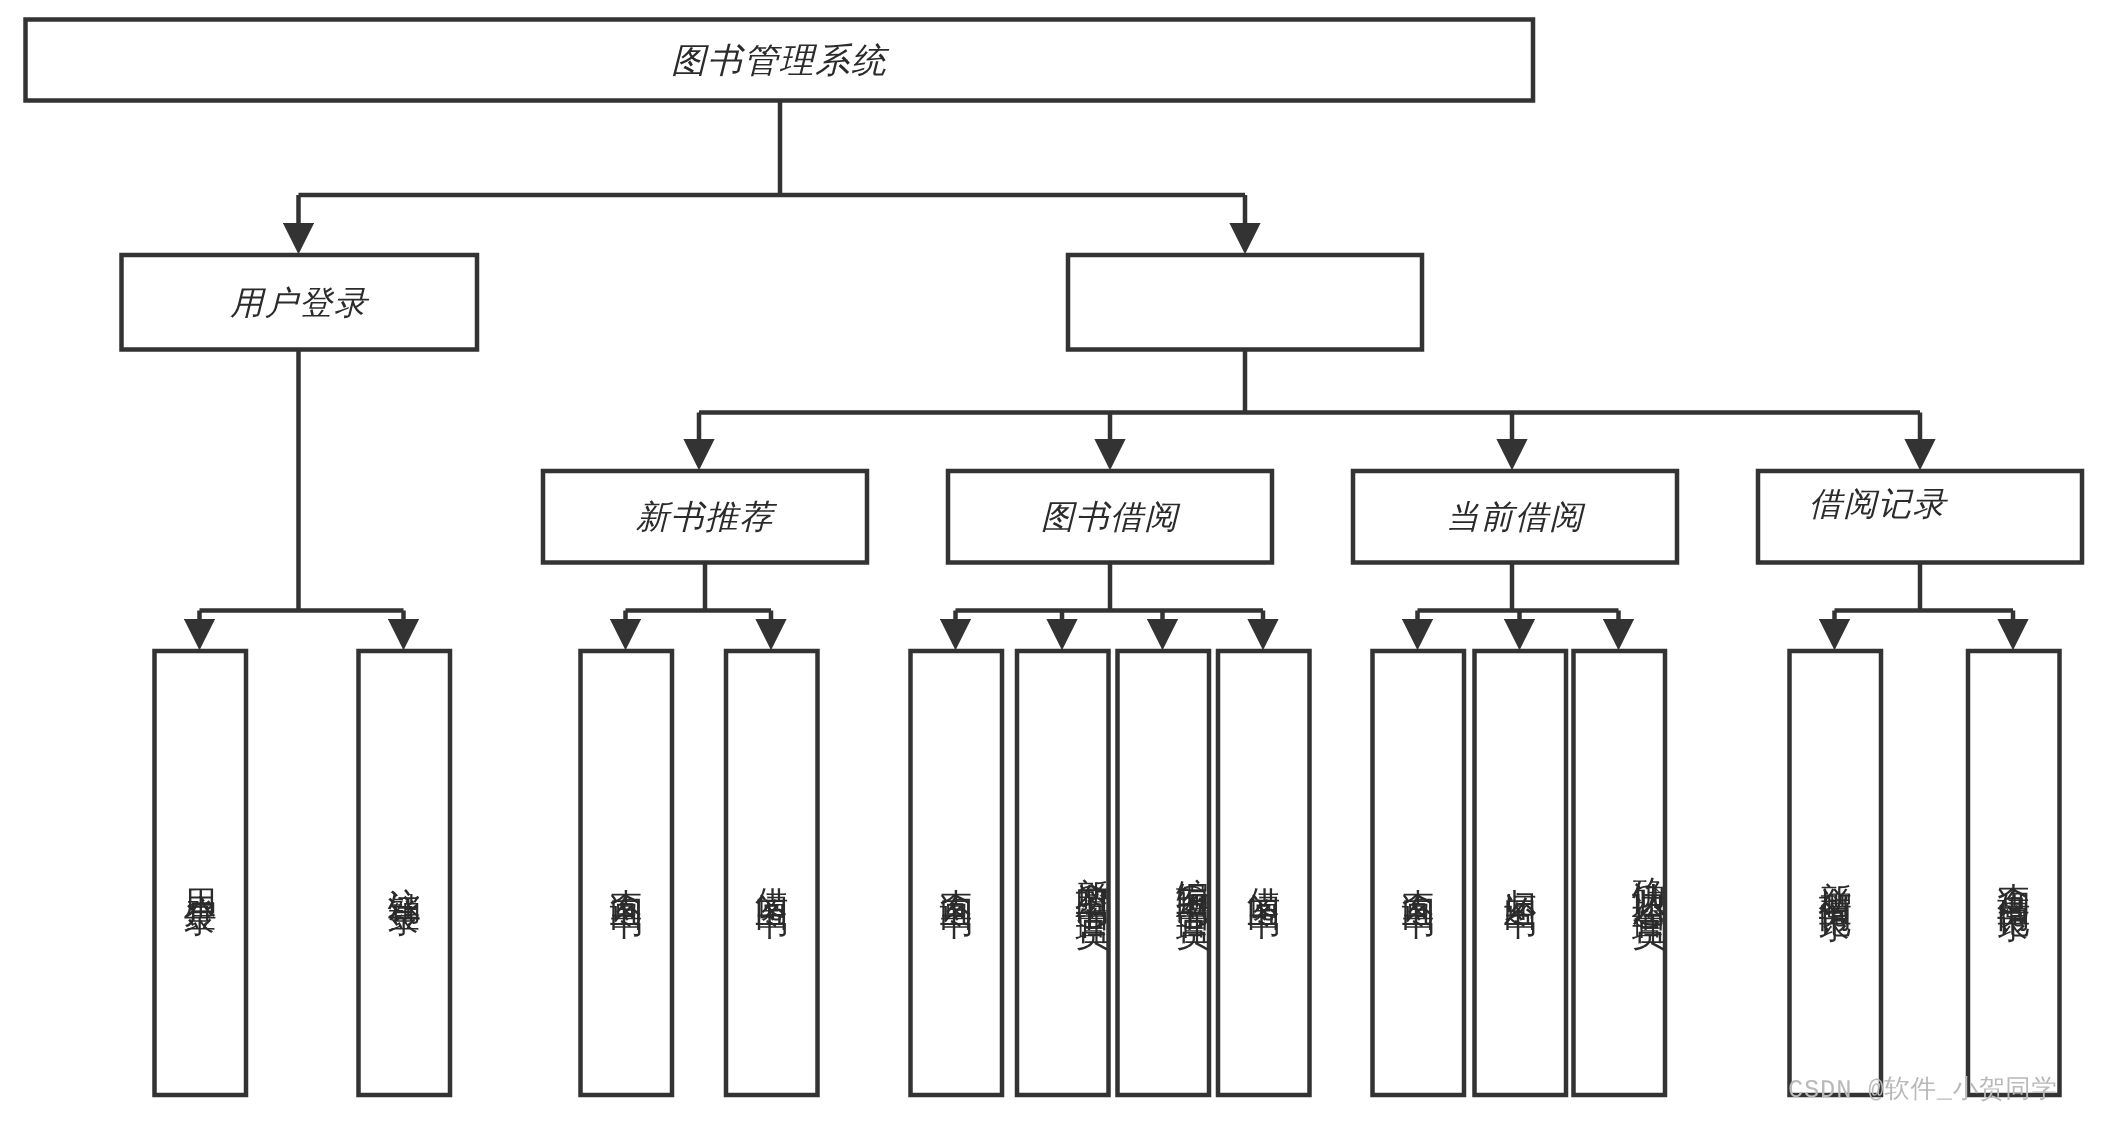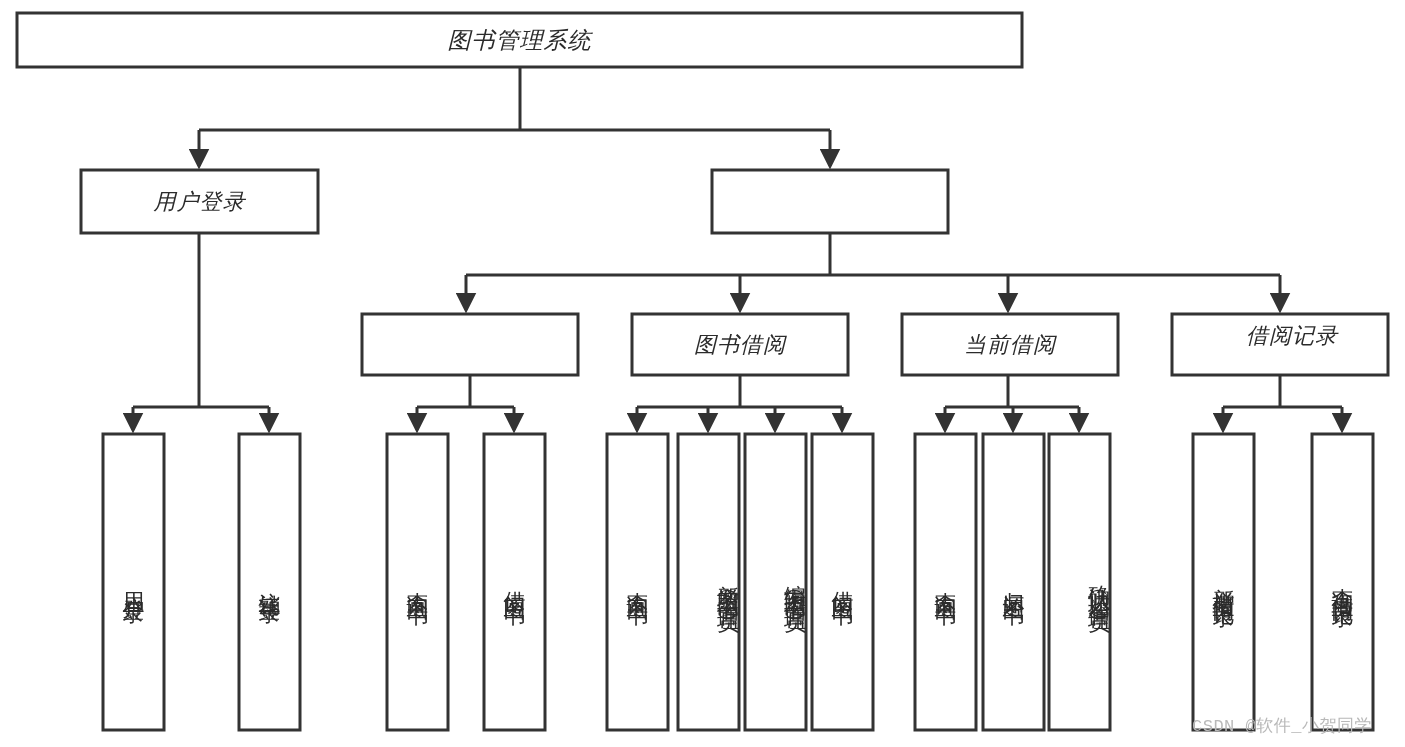--- a/index.html
+++ b/index.html
@@ -154,23 +154,24 @@
     <path class="conn" d="M 1280 375 L 1280 407"></path>
     <path class="conn" d="M 1223 407 L 1342 407"></path>
     <path class="conn" marker-end="url(#arrow)" d="M 1223 407 L 1223 430"></path>
     <path class="conn" marker-end="url(#arrow)" d="M 1342 407 L 1342 430"></path>
   </svg>
 
   <div class="node-label root-label" style="left:17px; top:13px; width:1005px; height:54px;">图书管理系统</div>
 
   <div class="node-label" style="left:81px; top:170px; width:237px; height:63px;">用户登录</div>
 
+  <div class="node-label" style="left:362px; top:314px; width:216px; height:61px;">新书推荐</div>
   <div class="node-label" style="left:632px; top:314px; width:216px; height:61px;">图书借阅</div>
   <div class="node-label" style="left:902px; top:314px; width:216px; height:61px;">当前借阅</div>
-  <div class="node-label" style="left:1184px; top:314px; width:216px; height:44px;border-radius:22px;">借阅记录</div>
+  <div class="node-label" style="left:1144px; top:314px; width:216px; height:44px;border-radius:22px;">借阅记录</div>
 
   <div class="leaf-label" style="left:103px; top:434px; width:61px; height:296px;">用户登录</div>
   <div class="leaf-label" style="left:239px; top:434px; width:61px; height:296px;">注销登录</div>
   <div class="leaf-label" style="left:387px; top:434px; width:61px; height:296px;">查询图书</div>
   <div class="leaf-label" style="left:484px; top:434px; width:61px; height:296px;">借阅图书</div>
   <div class="leaf-label" style="left:607px; top:434px; width:61px; height:296px;">查询图书</div>
   <div class="leaf-label" style="left:678px; top:434px; width:61px; height:296px; align-items:flex-start; padding-top:6px; box-sizing:border-box;">新增图书（管理员）</div>
   <div class="leaf-label" style="left:745px; top:434px; width:61px; height:296px; align-items:flex-start; padding-top:6px; box-sizing:border-box;">编辑图书（管理员）</div>
   <div class="leaf-label" style="left:812px; top:434px; width:61px; height:296px;">借阅图书</div>
   <div class="leaf-label" style="left:915px; top:434px; width:61px; height:296px;">查询图书</div>

